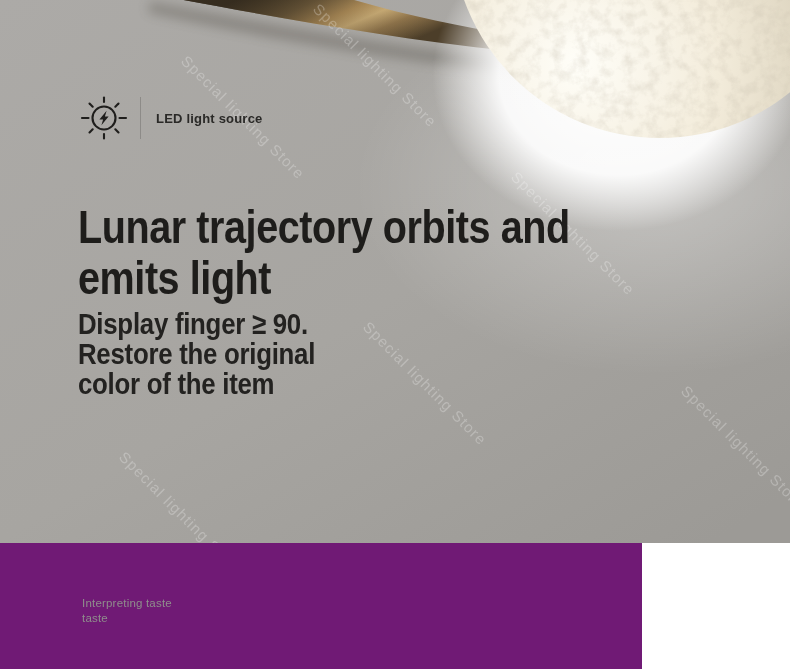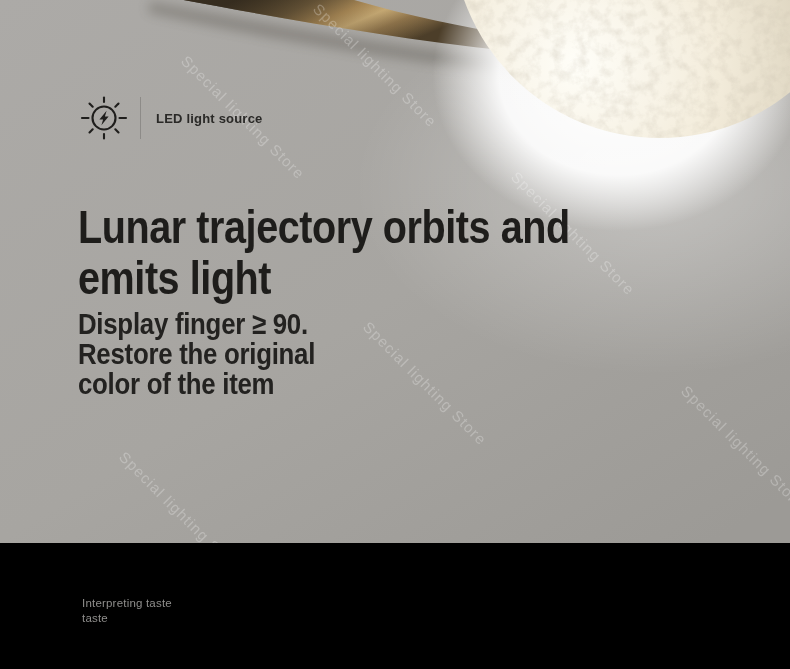--- a/index.html
+++ b/index.html
@@ -38,22 +38,22 @@
   }
   
   .subheadline{
     position:absolute;left:78px;top:309px;z-index:3;
     font-size:30px;line-height:30px;font-weight:700;color:#232220;
     letter-spacing:-0.3px;transform:scaleX(0.86);transform-origin:left top;
     white-space:nowrap;
   }
   
   .footer{
-    position:absolute;left:0;top:543px;width:790px;height:126px;
-    background:#000000;
+    position:absolute;left:0;top:543px;width:642px;height:126px;
+    background:#701a75;
   }
   .footer .caption{
     position:absolute;left:82px;top:53px;
     font-size:11.5px;line-height:15px;color:#8f8e8c;letter-spacing:0.2px;
   }
 </style>
 </head>
 <body>
 
 <div class="stage">

